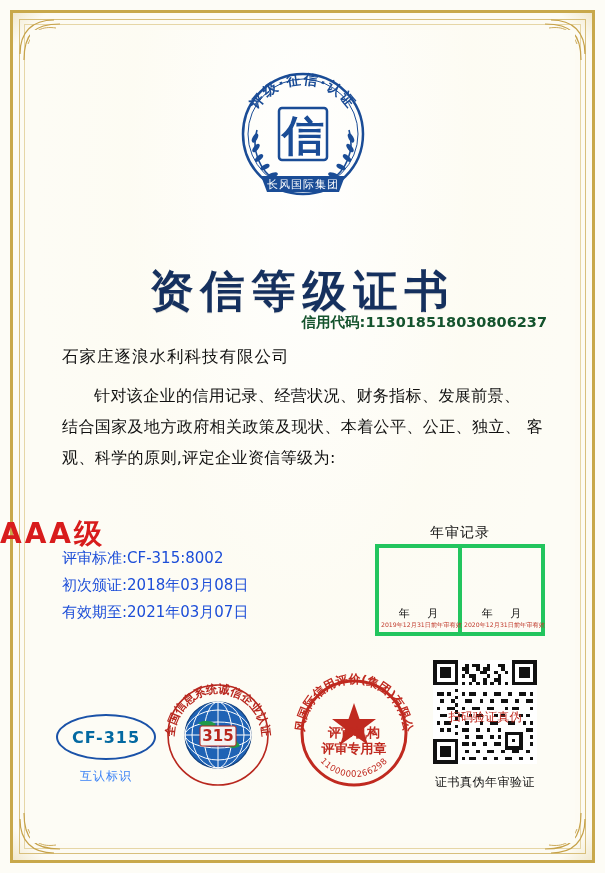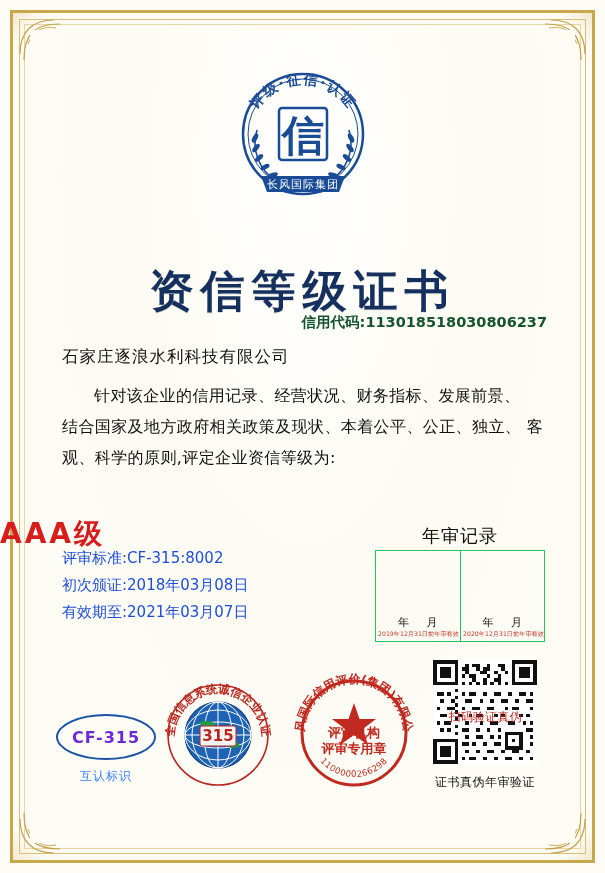--- a/index.html
+++ b/index.html
@@ -159,35 +159,35 @@
 
   
   .review {
     position: absolute;
     top: 524px;
     left: 375px;
     width: 170px;
   }
   .review-title {
     font-family: "DejaVu Sans", "Liberation Sans", sans-serif;
-    font-size: 18px;
+    font-size: 14px;
     color: #111111;
     text-align: center;
     margin-bottom: 2px;
     letter-spacing: 1px;
   }
   .review-table {
     border: 1px solid #222;
     border-collapse: collapse;
     width: 170px;
     height: 92px;
     table-layout: fixed;
   }
   .review-table td {
-    border: 1px solid #22c55e;
+    border: 4px solid #22c55e;
     vertical-align: bottom;
     text-align: center;
     padding: 0 0 2px 0;
   }
   .cell-ym {
     font-family: "DejaVu Sans", "Liberation Sans", sans-serif;
     font-size: 11px;
     color: #111;
     letter-spacing: 7px;
     padding-left: 7px;
@@ -214,21 +214,21 @@
   
   .cf-badge { left: 26px; bottom: 44px; width: 100px; }
   .cf-oval {
     width: 96px; height: 42px;
     border: 2px solid #1a52a8;
     border-radius: 50%;
     display: flex; align-items: center; justify-content: center;
     font-family: "DejaVu Sans", "Liberation Sans", sans-serif;
     font-size: 16px;
     font-weight: bold;
-    color: #6d28d9;
+    color: #0369a1;
     letter-spacing: 1px;
     background: transparent;
   }
   .cf-caption {
     margin-top: 8px;
     font-family: "DejaVu Sans", "Liberation Sans", sans-serif;
     font-size: 12px;
     color: #3b82f6;
     letter-spacing: 1px;
   }

